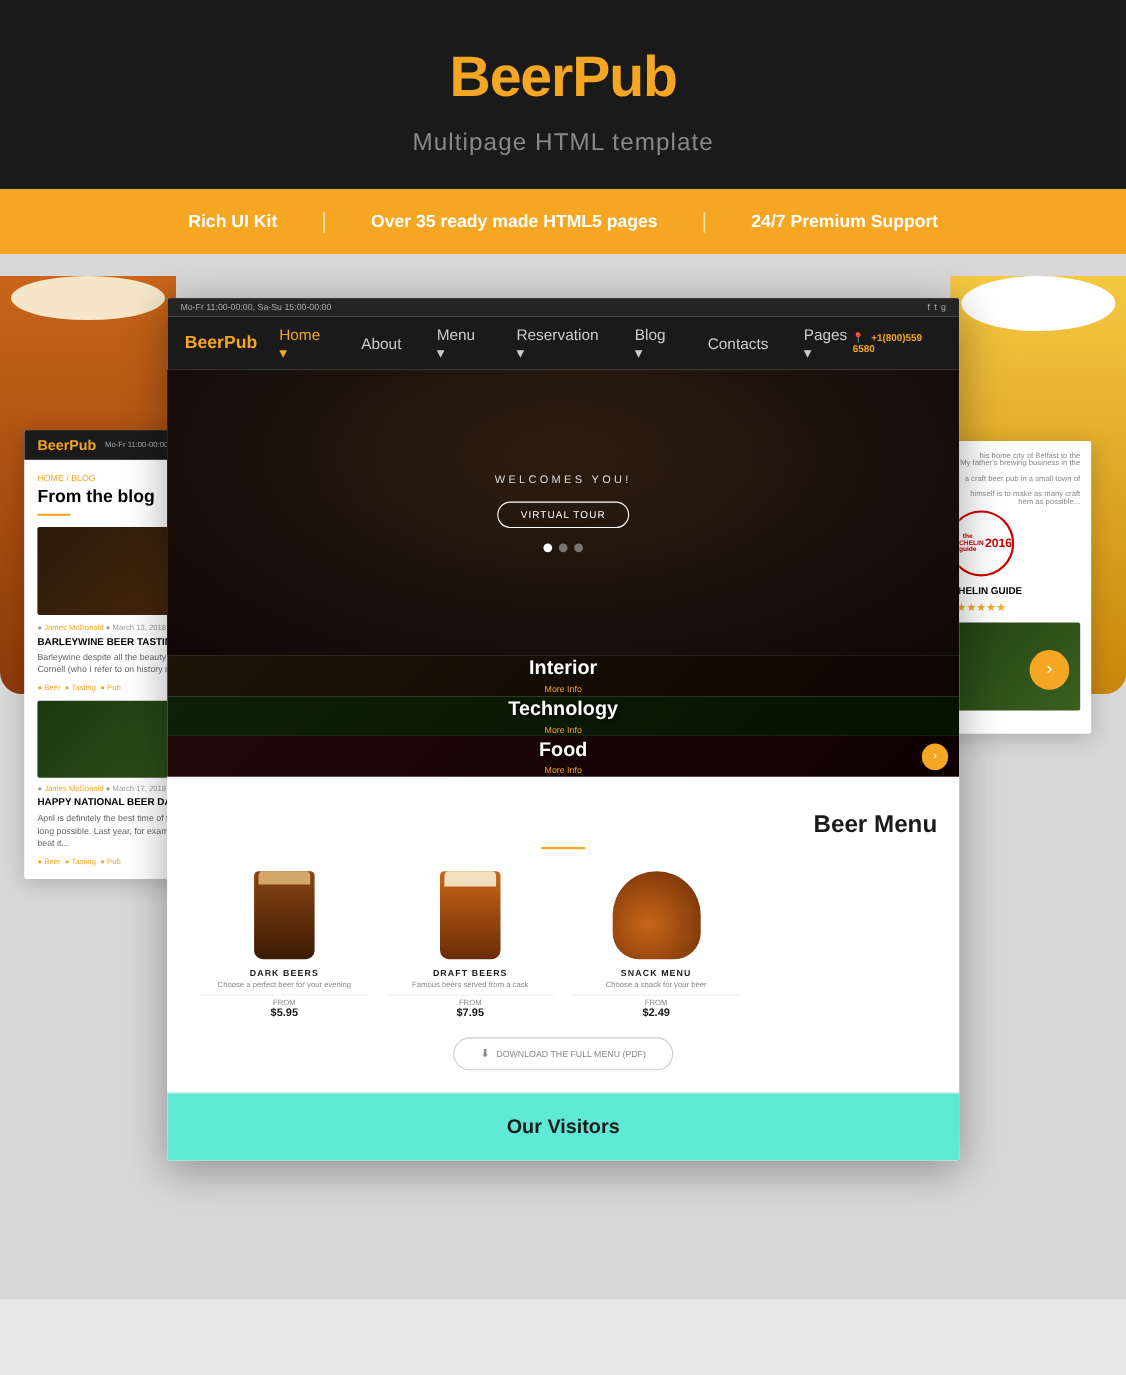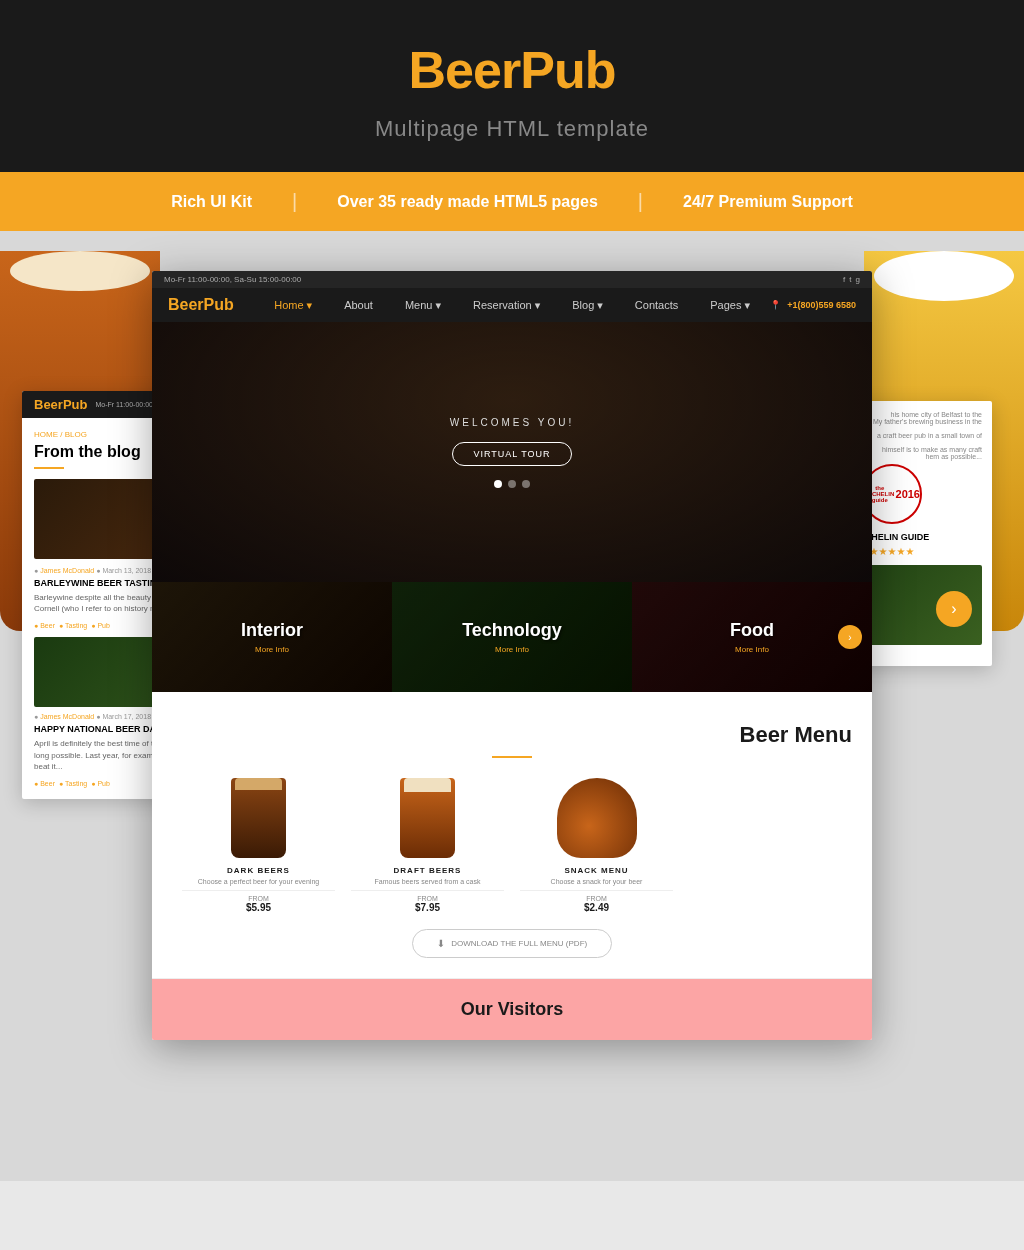--- a/index.html
+++ b/index.html
@@ -216,21 +216,21 @@
     .mockup-nav {
       background: #1a1a1a;
       padding: 8px 16px;
       display: flex;
       justify-content: space-between;
       align-items: center;
     }
     .nav-logo { font-size: 16px; font-weight: 900; color: #fff; }
     .nav-logo span { color: #f5a623; }
     .nav-links { display: flex; gap: 12px; align-items: center; }
-    .nav-link { color: #ccc; font-size: 11px; cursor: pointer; margin-left: 20px; }
+    .nav-link { color: #ccc; font-size: 14px; cursor: pointer; margin-left: 20px; }
     .nav-link.active { color: #f5a623; }
     .nav-phone { color: #f5a623; font-size: 9px; font-weight: bold; }
     .nav-phone-icon { color: #f5a623; margin-right: 3px; }
 
     
     .hero-section {
       position: relative;
       height: 260px;
       background: linear-gradient(rgba(0,0,0,0.55), rgba(0,0,0,0.55)),
                   linear-gradient(135deg, #2a1a0a 0%, #5a3010 50%, #1a1a2a 100%);
@@ -259,21 +259,21 @@
       cursor: pointer;
       letter-spacing: 1px;
     }
     .hero-dots { display: flex; gap: 6px; margin-top: 14px; justify-content: center; }
     .dot { width: 8px; height: 8px; border-radius: 50%; background: rgba(255,255,255,0.4); }
     .dot.active { background: #fff; }
 
     
     .feature-boxes {
       display: grid;
-      grid-template-columns: 1fr 1fr 1fr;
+      grid-template-columns: 1fr;
       height: 110px;
     }
     .feature-box {
       position: relative;
       overflow: hidden;
       display: flex;
       flex-direction: column;
       align-items: center;
       justify-content: center;
     }
@@ -406,21 +406,21 @@
       border-radius: 20px;
       font-size: 8px;
       color: #888;
       cursor: pointer;
       gap: 6px;
     }
     .download-icon { font-size: 10px; }
 
     
     .visitors-section {
-      background: #fca5a5;
+      background: #5eead4;
       padding: 20px;
       border-top: 1px solid #eee;
     }
     .visitors-title { text-align: center; font-size: 18px; font-weight: 700; color: #1a1a1a; }
   </style>
 </head>
 <body>
 
 <div class="top-header">
   <div class="logo-main">

